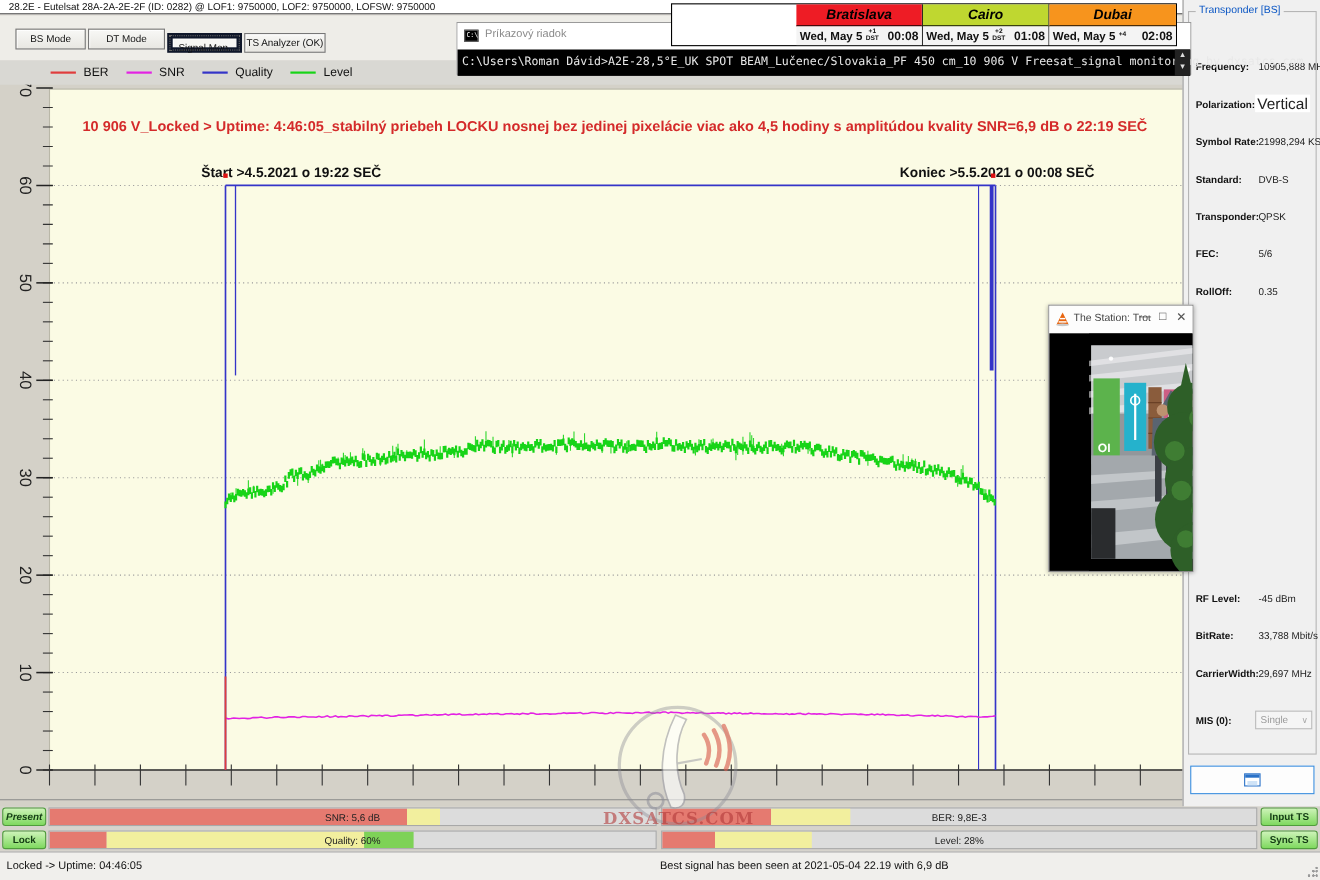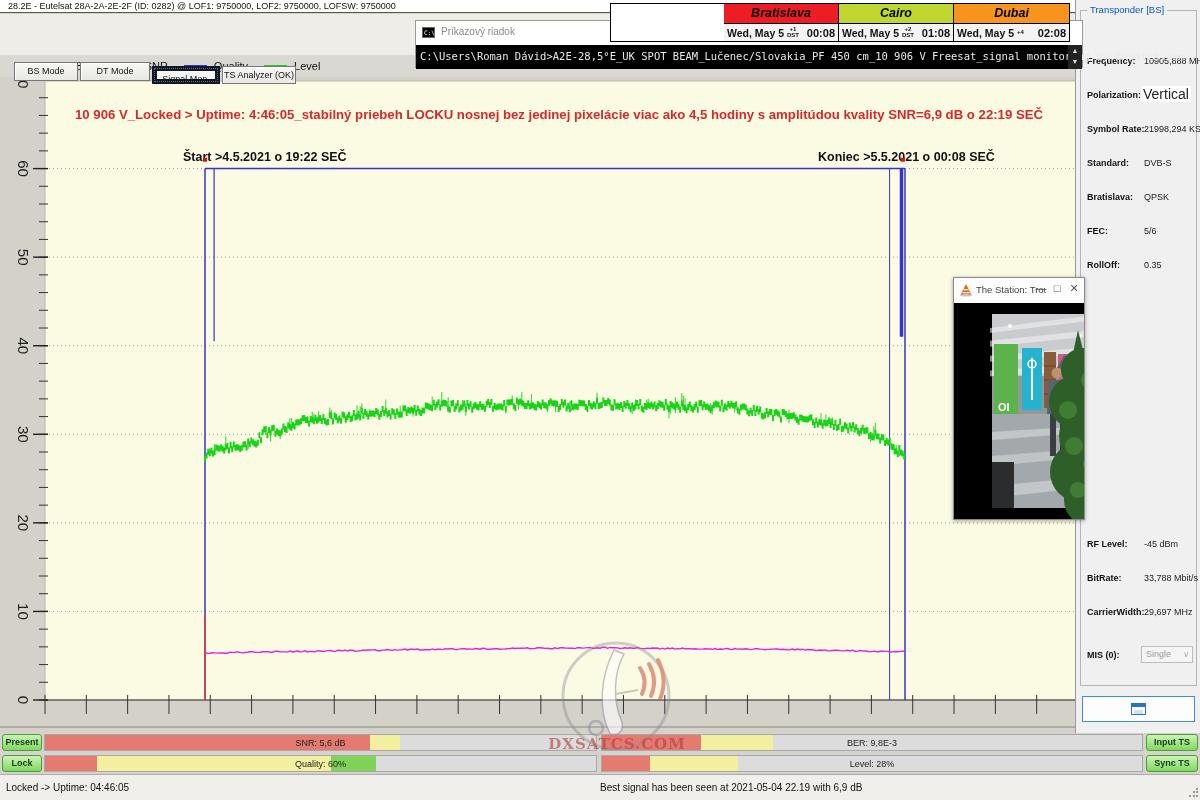--- a/index.html
+++ b/index.html
@@ -9,21 +9,21 @@
 
   
   #titlebar { position:absolute; left:0; top:0; width:1200px; height:13px; background:#ffffff;
               border-bottom:1px solid #555; z-index:3; }
   #titlebar span { position:absolute; left:8px; top:1px; font-size:9px; color:#111; white-space:nowrap; }
 
   
   #toolbar-bg { position:absolute; left:0; top:14px; width:1080px; height:41px; background:#eeede8; z-index:1; }
   .tbtn { position:absolute; background:linear-gradient(#f8f8f6,#e8e7e2); border:1px solid #777;
           font-size:9px; color:#111; text-align:center; line-height:17px; z-index:2;
-          box-shadow:inset 1px 1px 0 #fff; cursor:default;margin-top:36px; }
+          box-shadow:inset 1px 1px 0 #fff; cursor:default; }
   .tbtn.checked { background:#f6f6f3; border:5px solid #0f172a; outline:1px dotted #666; outline-offset:-3px; }
 
   
   #legend { position:absolute; left:0; top:55px; width:1080px; height:22px; background:#d9d8d3;
             display:flex; align-items:center; padding-left:46px; gap:16px; z-index:1; }
   .leg-item { display:flex; align-items:center; gap:7px; }
   .leg-line { width:23px; height:2px; }
   .leg-text { font-size:11px; color:#111; }
 
   
@@ -316,21 +316,21 @@
           </div>
           <div class="tp-row" style="top: 113px;">
             <span class="tp-label">Symbol Rate:</span>
             <span class="tp-value">21998,294 KS/s</span>
           </div>
           <div class="tp-row" style="top: 147px;">
             <span class="tp-label">Standard:</span>
             <span class="tp-value">DVB-S</span>
           </div>
           <div class="tp-row" style="top: 181px;">
-            <span class="tp-label">Bratislava:</span>
+            <span class="tp-label">Transponder:</span>
             <span class="tp-value">QPSK</span>
           </div>
           <div class="tp-row" style="top: 215px;">
             <span class="tp-label">FEC:</span>
             <span class="tp-value">5/6</span>
           </div>
           <div class="tp-row" style="top: 249px;">
             <span class="tp-label">RollOff:</span>
             <span class="tp-value">0.35</span>
           </div>
@@ -430,21 +430,21 @@
             <circle cx="84" cy="132" r="9"></circle>
             <circle cx="102" cy="150" r="9"></circle>
             <circle cx="88" cy="176" r="8"></circle>
           </g>
         </g>
       </svg>
     </div>
   </div>
 
   <div id="bars-region">
-      <div class="sig-btn" style="left: 2px; top: 734px;">Present</div>
+      <div class="sig-btn" style="left: 2px; top: 734px; font-style: italic;">Present</div>
       <div class="sig-bar" style="left: 44px; top: 734px; width: 553px;">
         <div class="sig-seg" style="left: 0%; width: 59%; background: linear-gradient(rgb(229, 122, 112) 20%, rgb(229, 122, 112));"></div>
         <div class="sig-seg" style="left: 59%; width: 5.5%; background: linear-gradient(rgb(242, 239, 158) 20%, rgb(242, 239, 158));"></div>
         <div class="sig-label">SNR: 5,6 dB</div>
       </div>
       <div class="sig-bar" style="left: 601px; top: 734px; width: 542px;">
         <div class="sig-seg" style="left: 0%; width: 18.4%; background: linear-gradient(rgb(229, 122, 112) 20%, rgb(229, 122, 112));"></div>
         <div class="sig-seg" style="left: 18.4%; width: 13.3%; background: linear-gradient(rgb(242, 239, 158) 20%, rgb(242, 239, 158));"></div>
         <div class="sig-label">BER: 9,8E-3</div>
       </div>

